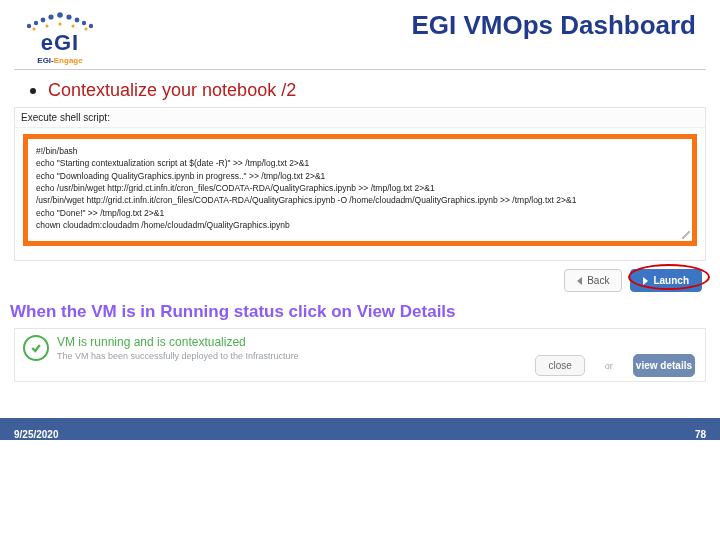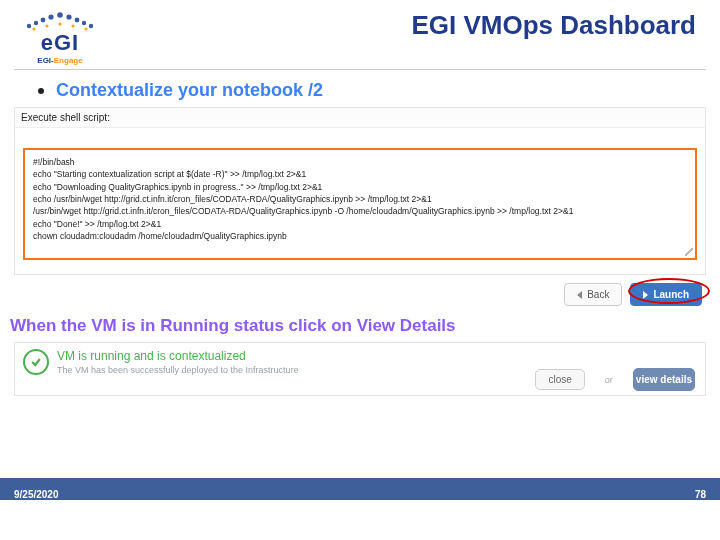--- a/index.html
+++ b/index.html
@@ -1,30 +1,30 @@
 <!DOCTYPE html>
 <html><head>
 <meta charset="utf-8">
 <style>
 html,body{margin:0;padding:0;width:720px;height:540px;font-family:Arial,Helvetica,sans-serif;background:#fff;overflow:hidden}
-.slide{position:relative;width:720px;height:500px}
+.slide{position:relative;width:720px;height:440px}
 .header{display:flex;align-items:flex-start;padding:6px 18px 2px 12px}
 .logo-wrap{display:flex;flex-direction:column;align-items:center;width:96px}
 .logo-dots{width:74px;height:26px}
 .logo-text{font-size:22px;font-weight:700;color:#213a8c;letter-spacing:1px;margin-top:-2px}
 .logo-sub{font-size:8px;font-weight:700;margin-top:0}
 .logo-sub .e{color:#213a8c}.logo-sub .g{color:#f7931e}
 .title{flex:1;text-align:right;font-size:26px;font-weight:700;color:#213a8c;padding-top:4px;padding-right:6px}
 .divider{height:1px;background:#ccc;margin:2px 14px 0 14px}
-.bullet{padding:10px 0 0 38px;font-size:18px;font-weight:700;color:#3b82f6}
+.bullet{padding:10px 0 0 30px;font-size:18px;font-weight:400;color:#b91c1c}
 .bullet .dot{display:inline-block;width:6px;height:6px;background:#222;border-radius:50%;vertical-align:middle;margin-right:12px}
 .shot1{margin:6px 14px 0 14px;border:1px solid #e5e5e5}
 .shot-hdr{font-size:10px;color:#222;padding:4px 6px;border-bottom:1px solid #eee;font-weight:400;background:#fcfcfc}
 .shot-intro{font-size:9px;color:#444;padding:8px 8px 6px 8px}
-.script-box{margin:20px 8px 14px 8px;border:2px solid #f97316;padding:6px 8px 16px 8px;position:relative}
+.script-box{margin:6px 8px 14px 8px;border:5px solid #f97316;padding:6px 8px 10px 8px;position:relative}
 .script-box pre{margin:0;font-family:Arial,sans-serif;font-size:8.5px;line-height:1.45;color:#222;white-space:pre-wrap;word-break:break-all}
 .resize-grip{position:absolute;right:2px;bottom:2px;width:8px;height:8px;background:linear-gradient(135deg,transparent 0 40%,#bbb 40% 60%,transparent 60%)}
 .nav-row{display:flex;justify-content:flex-end;align-items:flex-start;padding:8px 18px 4px 0;gap:8px;position:relative}
 .btn{display:inline-flex;align-items:center;gap:5px;font-size:10px;padding:5px 12px;border-radius:4px;border:1px solid #ccc;background:#fafafa;color:#555;cursor:pointer}
 .btn.primary{background:#3b75c4;border-color:#3b75c4;color:#fff;font-weight:700}
 .chev{width:0;height:0;border-top:4px solid transparent;border-bottom:4px solid transparent}
 .chev.l{border-right:5px solid #888}
 .chev.r{border-left:5px solid #fff}
 .launch-ring{position:absolute;border:2px solid #d40000;border-radius:50%;width:78px;height:22px;right:10px;top:3px;pointer-events:none}
 .midtext{padding:6px 10px 4px 10px;font-size:17px;font-weight:700;color:#8b5cf6}

